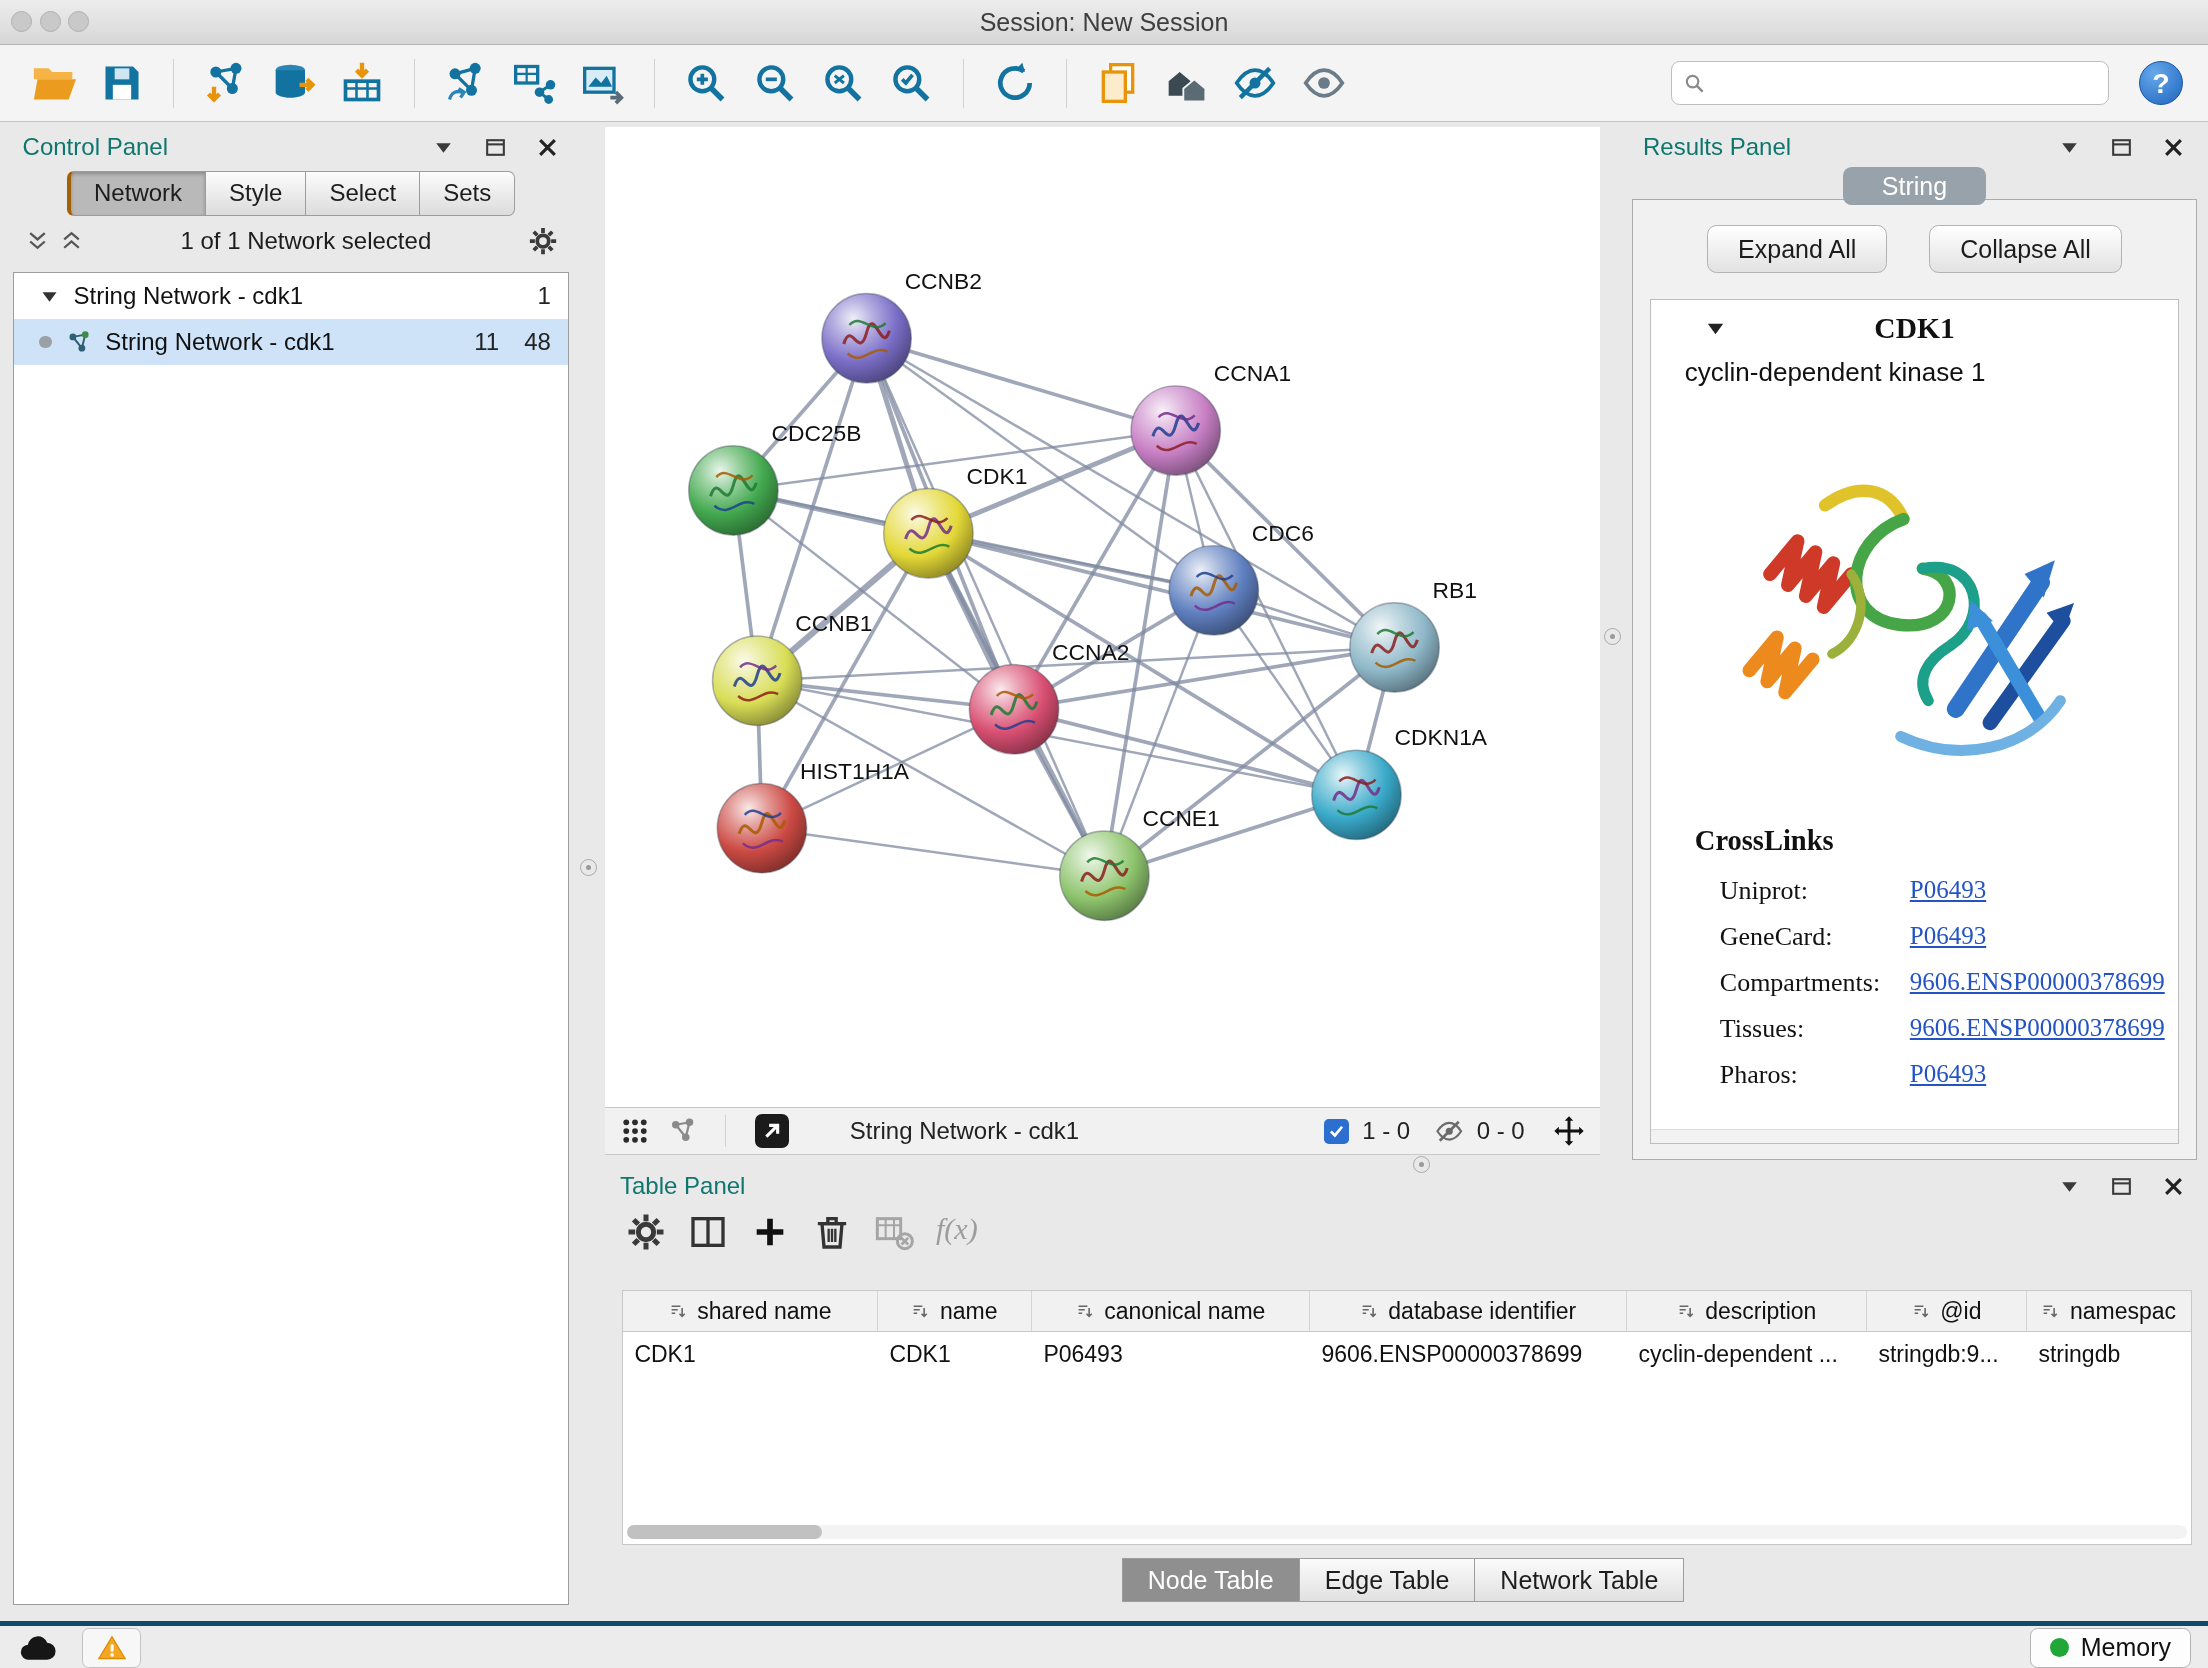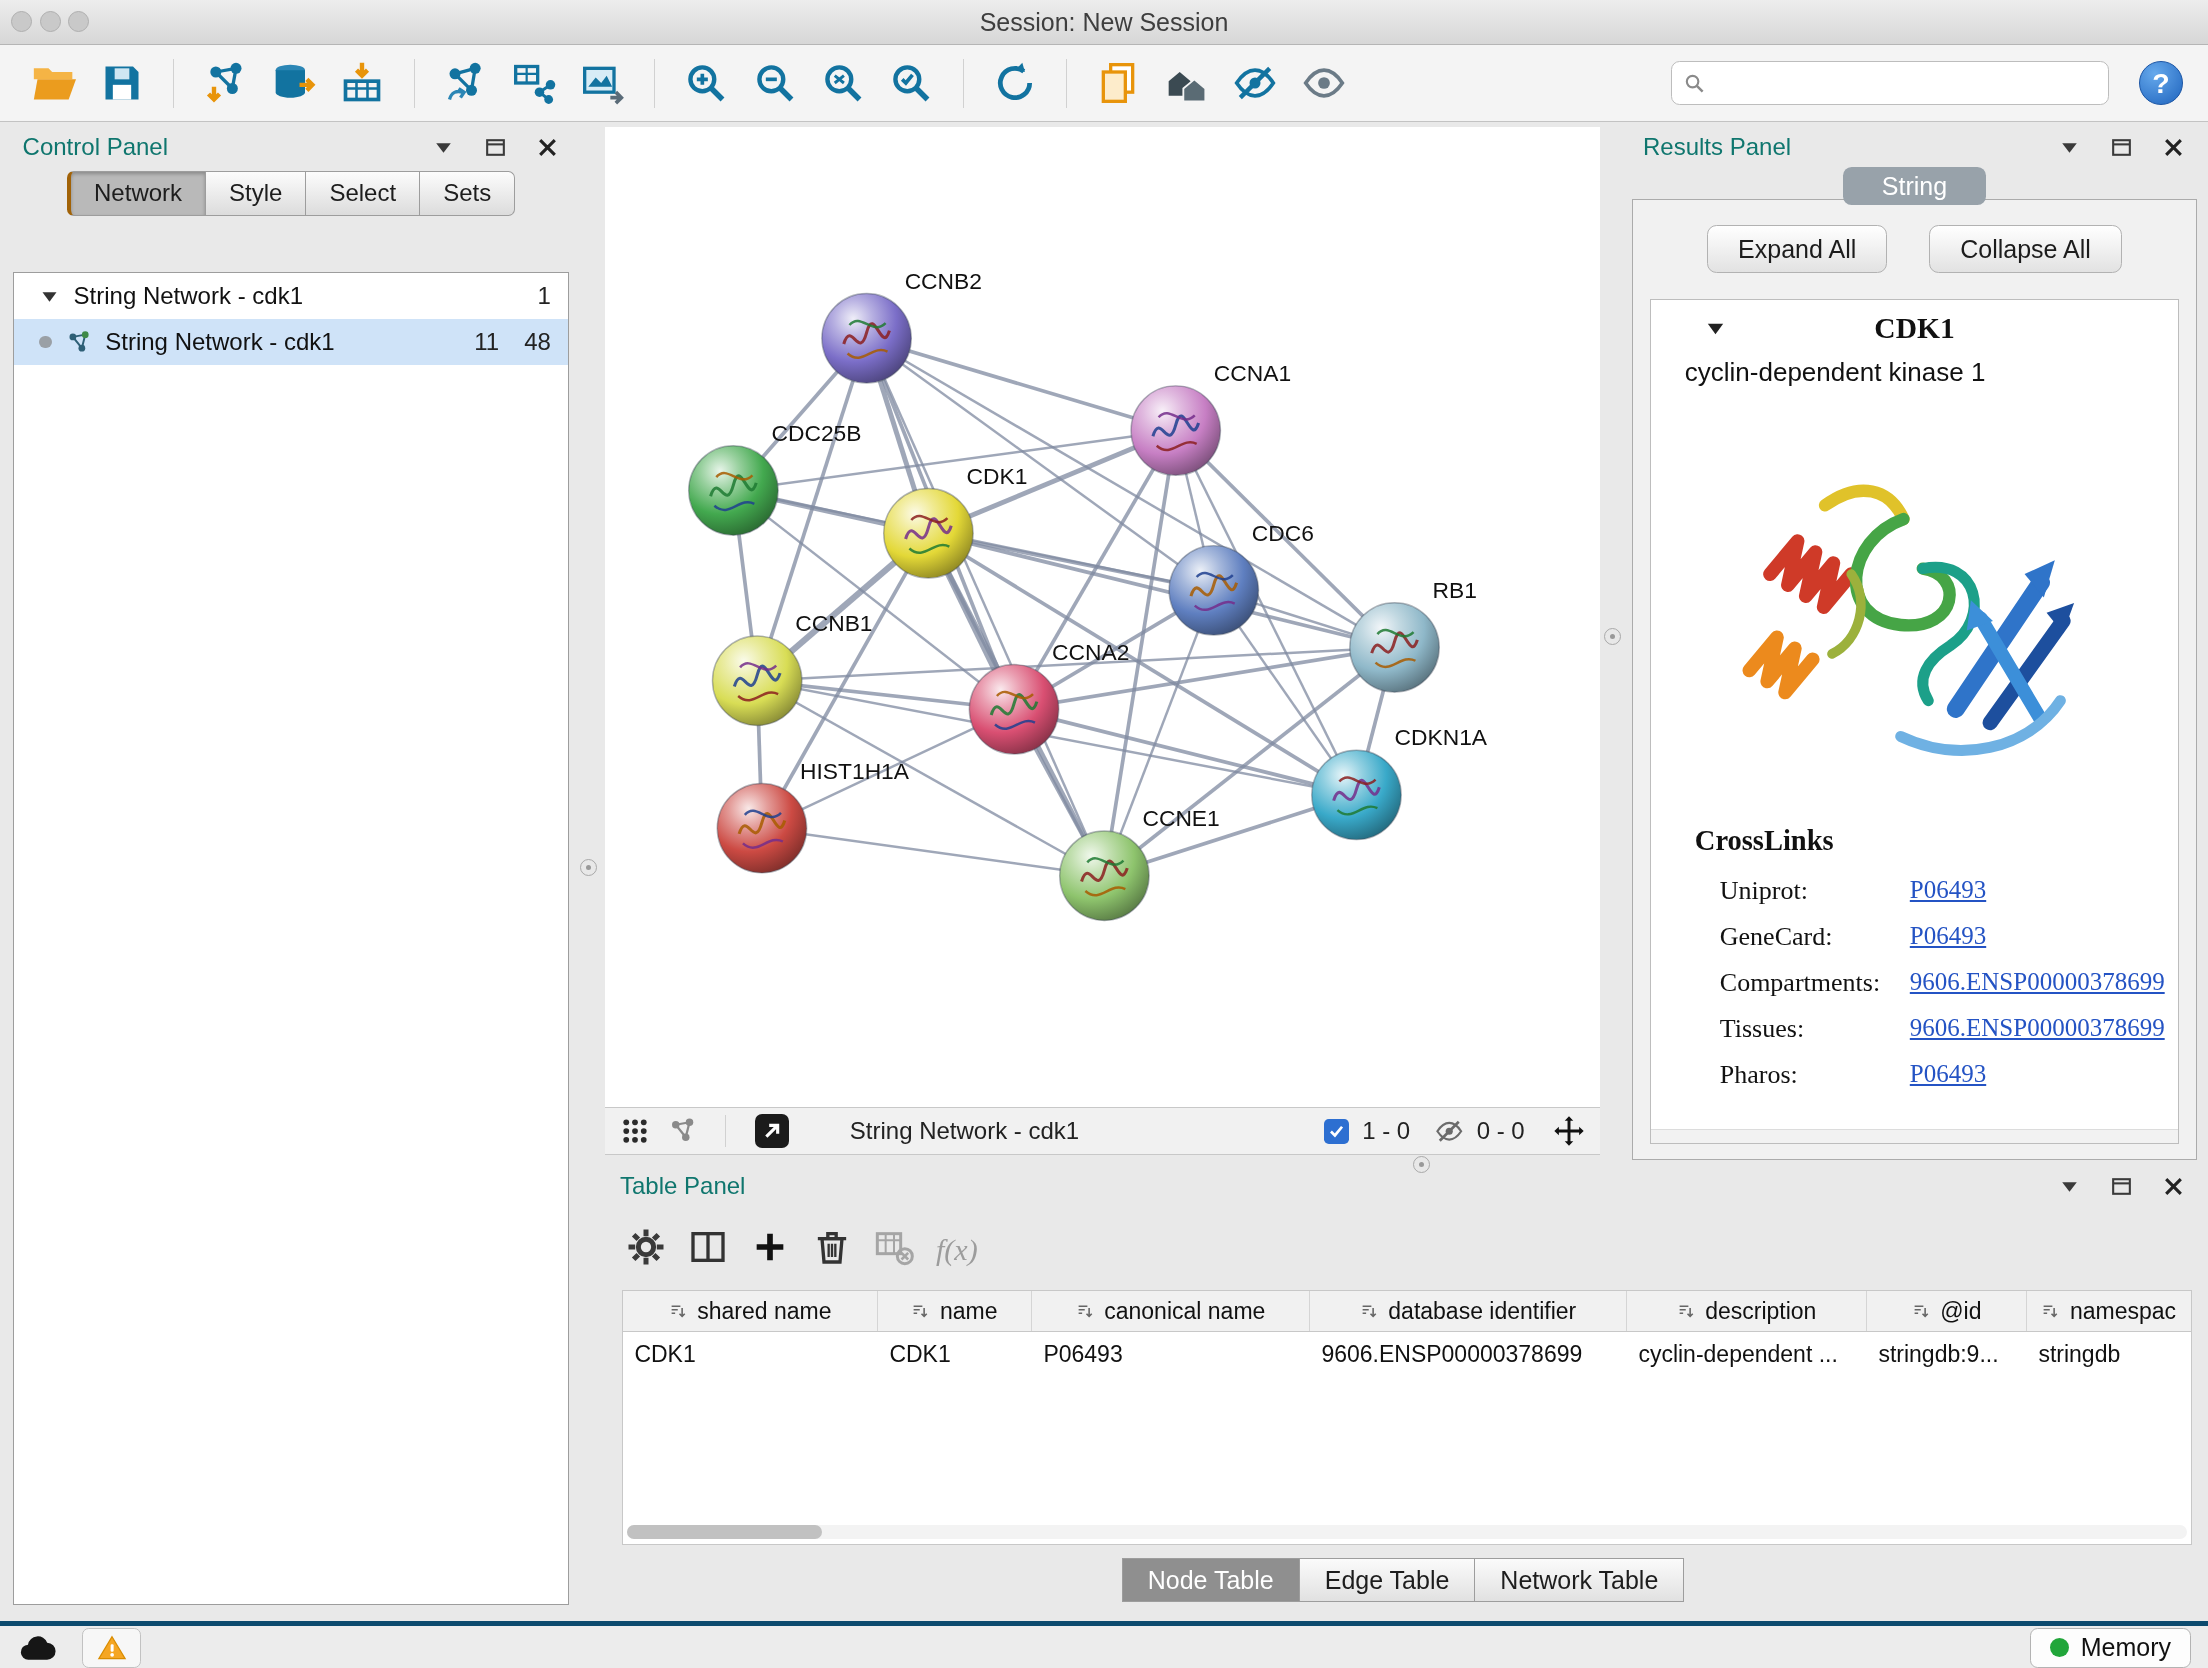--- a/index.html
+++ b/index.html
@@ -57,21 +57,21 @@
   .gene-desc{padding-left:34px;font-size:26px;color:#111;}
   .protein{margin:21px auto 5.7px;}
   .crosslinks{padding-left:44px;font-family:"Liberation Serif",serif;color:#111;}
   .cl-title{font-size:28.5px;font-weight:bold;margin:17px 0 19px;}
   .cl-row{display:flex;font-size:26px;margin:16px 0;padding-left:25px;}
   .cl-label{width:190px;flex:0 0 auto;font-family:Liberation Serif, serif;}
   .cl-value{color:#2453c4;text-decoration:underline;font-size:25px;}
   .rp-scroll{position:absolute;left:0;right:0;bottom:0;height:13.3px;background:#f2f2f2;border-top:1px solid #dcdcdc;}
   
   .table-panel{position:absolute;left:605px;top:1166px;width:1596px;height:455px;}
-  .tp-toolbar{display:flex;align-items:flex-end;gap:22px;padding:5.7px 0 5.7px 21px;height:55px;}
+  .tp-toolbar{display:flex;align-items:flex-start;gap:22px;padding:5.7px 0 5.7px 21px;height:55px;}
   .tp-toolbar svg{width:40px;height:40px;}
   .fx{font-size:30px;color:#9c9c9c;font-style:italic;font-family:"Liberation Serif",serif;}
   .tp-table{position:absolute;left:17px;right:9.5px;top:124px;height:253px;border:1px solid #c8c8c8;background:#fff;}
   .thead,.trow{display:grid;grid-template-columns:255px 154px 278px 317px 240px 160px 1fr;}
   .thead{background:#f1f1f1;border-bottom:1px solid #c8c8c8;height:40px;}
   .th{display:flex;align-items:center;justify-content:center;gap:7.6px;font-size:23px;color:#111;border-right:1px solid #d5d5d5;overflow:hidden;white-space:nowrap;}
   .th svg{width:21px;height:21px;flex:0 0 auto;}
   .trow{height:44px;}
   .td{display:flex;align-items:center;padding-left:11.4px;font-size:23px;color:#111;overflow:hidden;white-space:nowrap;}
   .hscroll{position:absolute;left:3.8px;right:3.8px;bottom:4.8px;height:14.3px;background:#f3f3f3;border-radius:7.6px;}
@@ -251,20 +251,35 @@
         <svg viewBox="0 0 24 24">
             <path d="M5 5l14 14M19 5L5 19" stroke="#222" stroke-width="3"></path>
           </svg>
       </span>
     </div>
     <div class="cp-tabs">
       <span class="tab first selected">Network</span>
       <span class="tab">Style</span>
       <span class="tab">Select</span>
       <span class="tab last">Sets</span>
+    </div>
+    <div class="cp-subheader">
+      <svg viewBox="0 0 24 24" style="width:25px;height:25px">
+          <path d="M5 4l7 6 7-6M5 12l7 6 7-6" stroke="#555" stroke-width="2.2" fill="none"></path>
+        </svg>
+      <svg viewBox="0 0 24 24" style="width:25px;height:25px;margin-left:9.5px">
+          <path d="M5 10l7-6 7 6M5 18l7-6 7 6" stroke="#555" stroke-width="2.2" fill="none"></path>
+        </svg>
+      <span class="summary">1 of 1 Network selected</span>
+      <svg viewBox="0 0 24 24" style="width:30px;height:30px">
+          <circle cx="12" cy="12" r="4.6" fill="none" stroke="#3a3a3a" stroke-width="3"></circle>
+          <g stroke="#3a3a3a" stroke-width="3">
+            <path d="M12 1.5v4M12 18.5v4M1.5 12h4M18.5 12h4M4.6 4.6l2.8 2.8M16.6 16.6l2.8 2.8M4.6 19.4l2.8-2.8M16.6 7.4l2.8-2.8"></path>
+          </g>
+        </svg>
     </div>
     <div class="cp-tree">
       <div class="tree-row">
         <svg viewBox="0 0 24 24" style="width:21px;height:21px">
             <path d="M4 7l8 11 8-11z" fill="#333"></path>
           </svg>
         <span class="lbl">String Network - cdk1</span>
         <span class="counts">
             <span>1</span>
           </span>

